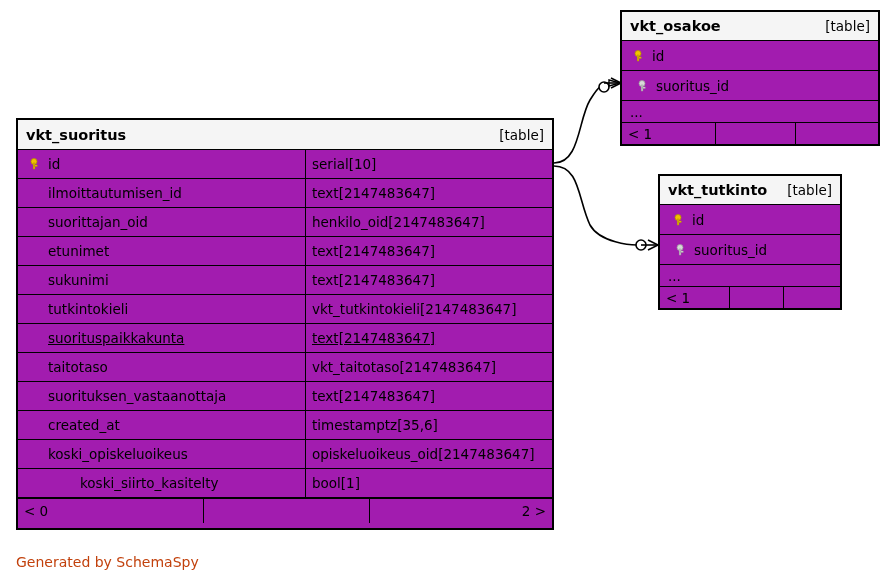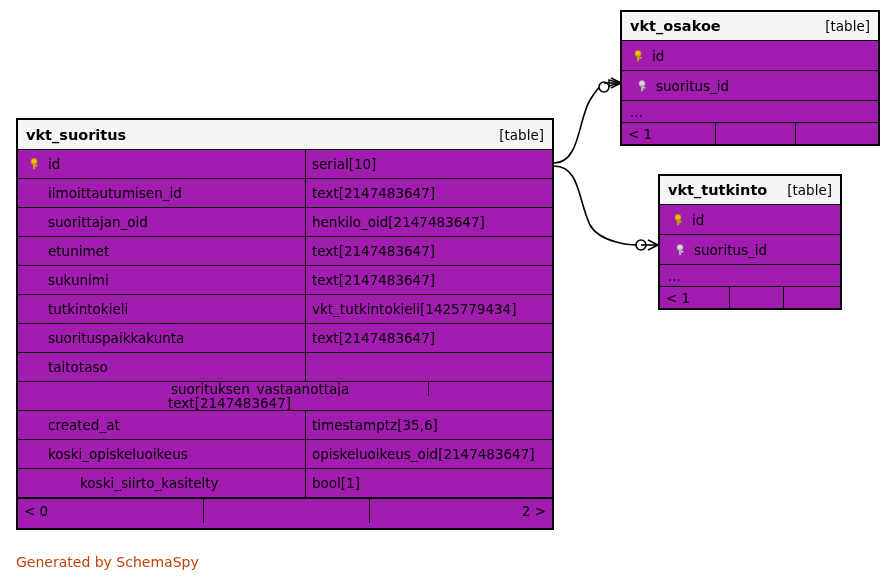--- a/index.html
+++ b/index.html
@@ -193,39 +193,40 @@
         <span>sukunimi</span>
       </div>
       <div class="cell-type" style="width:246px;">text[2147483647]</div>
     </div>
 
     <div class="row" style="height:29px;">
       <div class="cell-name" style="width:288px;">
         <span class="key-slot"></span>
         <span>tutkintokieli</span>
       </div>
-      <div class="cell-type" style="width:246px;">vkt_tutkintokieli[1425779434]</div>
-    </div>
-
-    <div class="row" style="height:29px;">
+      <div class="cell-type" style="width:246px;">vkt_tutkintokieli[2147483647]</div>
+    </div>
+
+    <div class="row" style="height:29px;text-decoration:underline;">
       <div class="cell-name" style="width:288px;">
         <span class="key-slot"></span>
         <span>suorituspaikkakunta</span>
       </div>
       <div class="cell-type" style="width:246px;">text[2147483647]</div>
     </div>
 
     <div class="row" style="height:29px;">
       <div class="cell-name" style="width:288px;">
         <span class="key-slot"></span>
         <span>taitotaso</span>
       </div>
-    </div>
-
-    <div class="row" style="height:29px;flex-direction:column;">
+      <div class="cell-type" style="width:246px;">vkt_taitotaso[2147483647]</div>
+    </div>
+
+    <div class="row" style="height:29px;">
       <div class="cell-name" style="width:288px;">
         <span class="key-slot"></span>
         <span>suorituksen_vastaanottaja</span>
       </div>
       <div class="cell-type" style="width:246px;">text[2147483647]</div>
     </div>
 
     <div class="row" style="height:29px;">
       <div class="cell-name" style="width:288px;">
         <span class="key-slot"></span>

